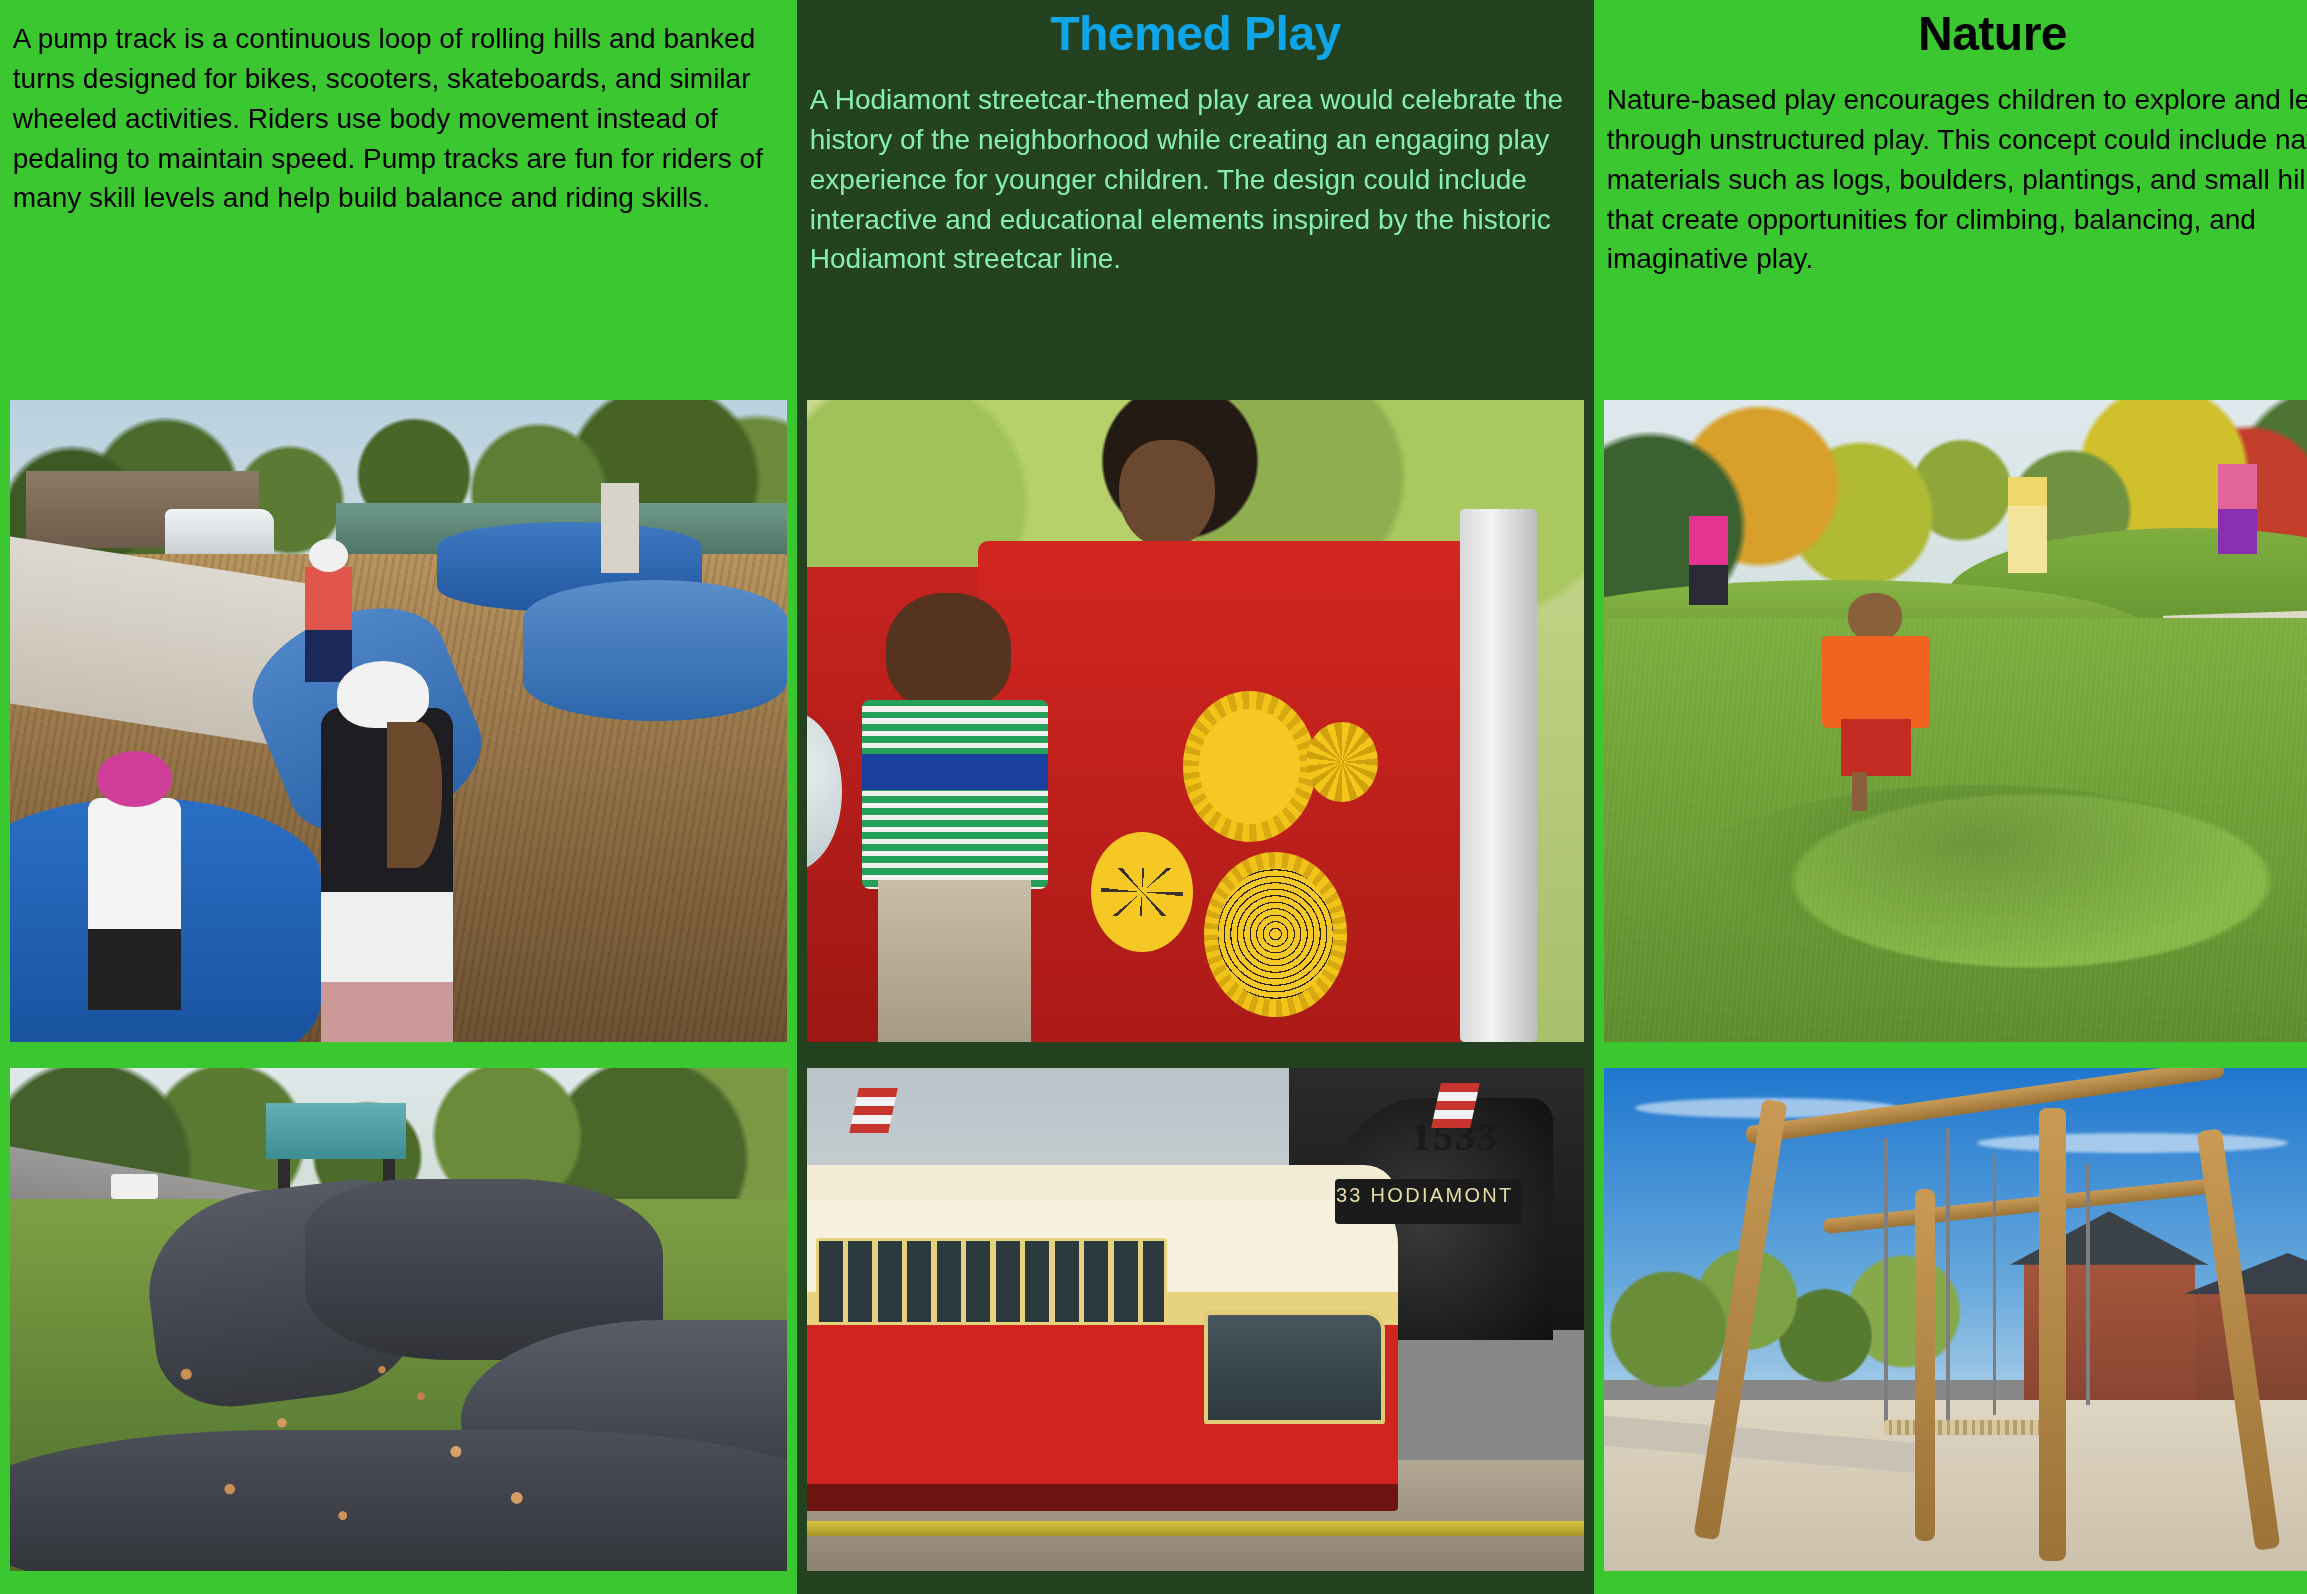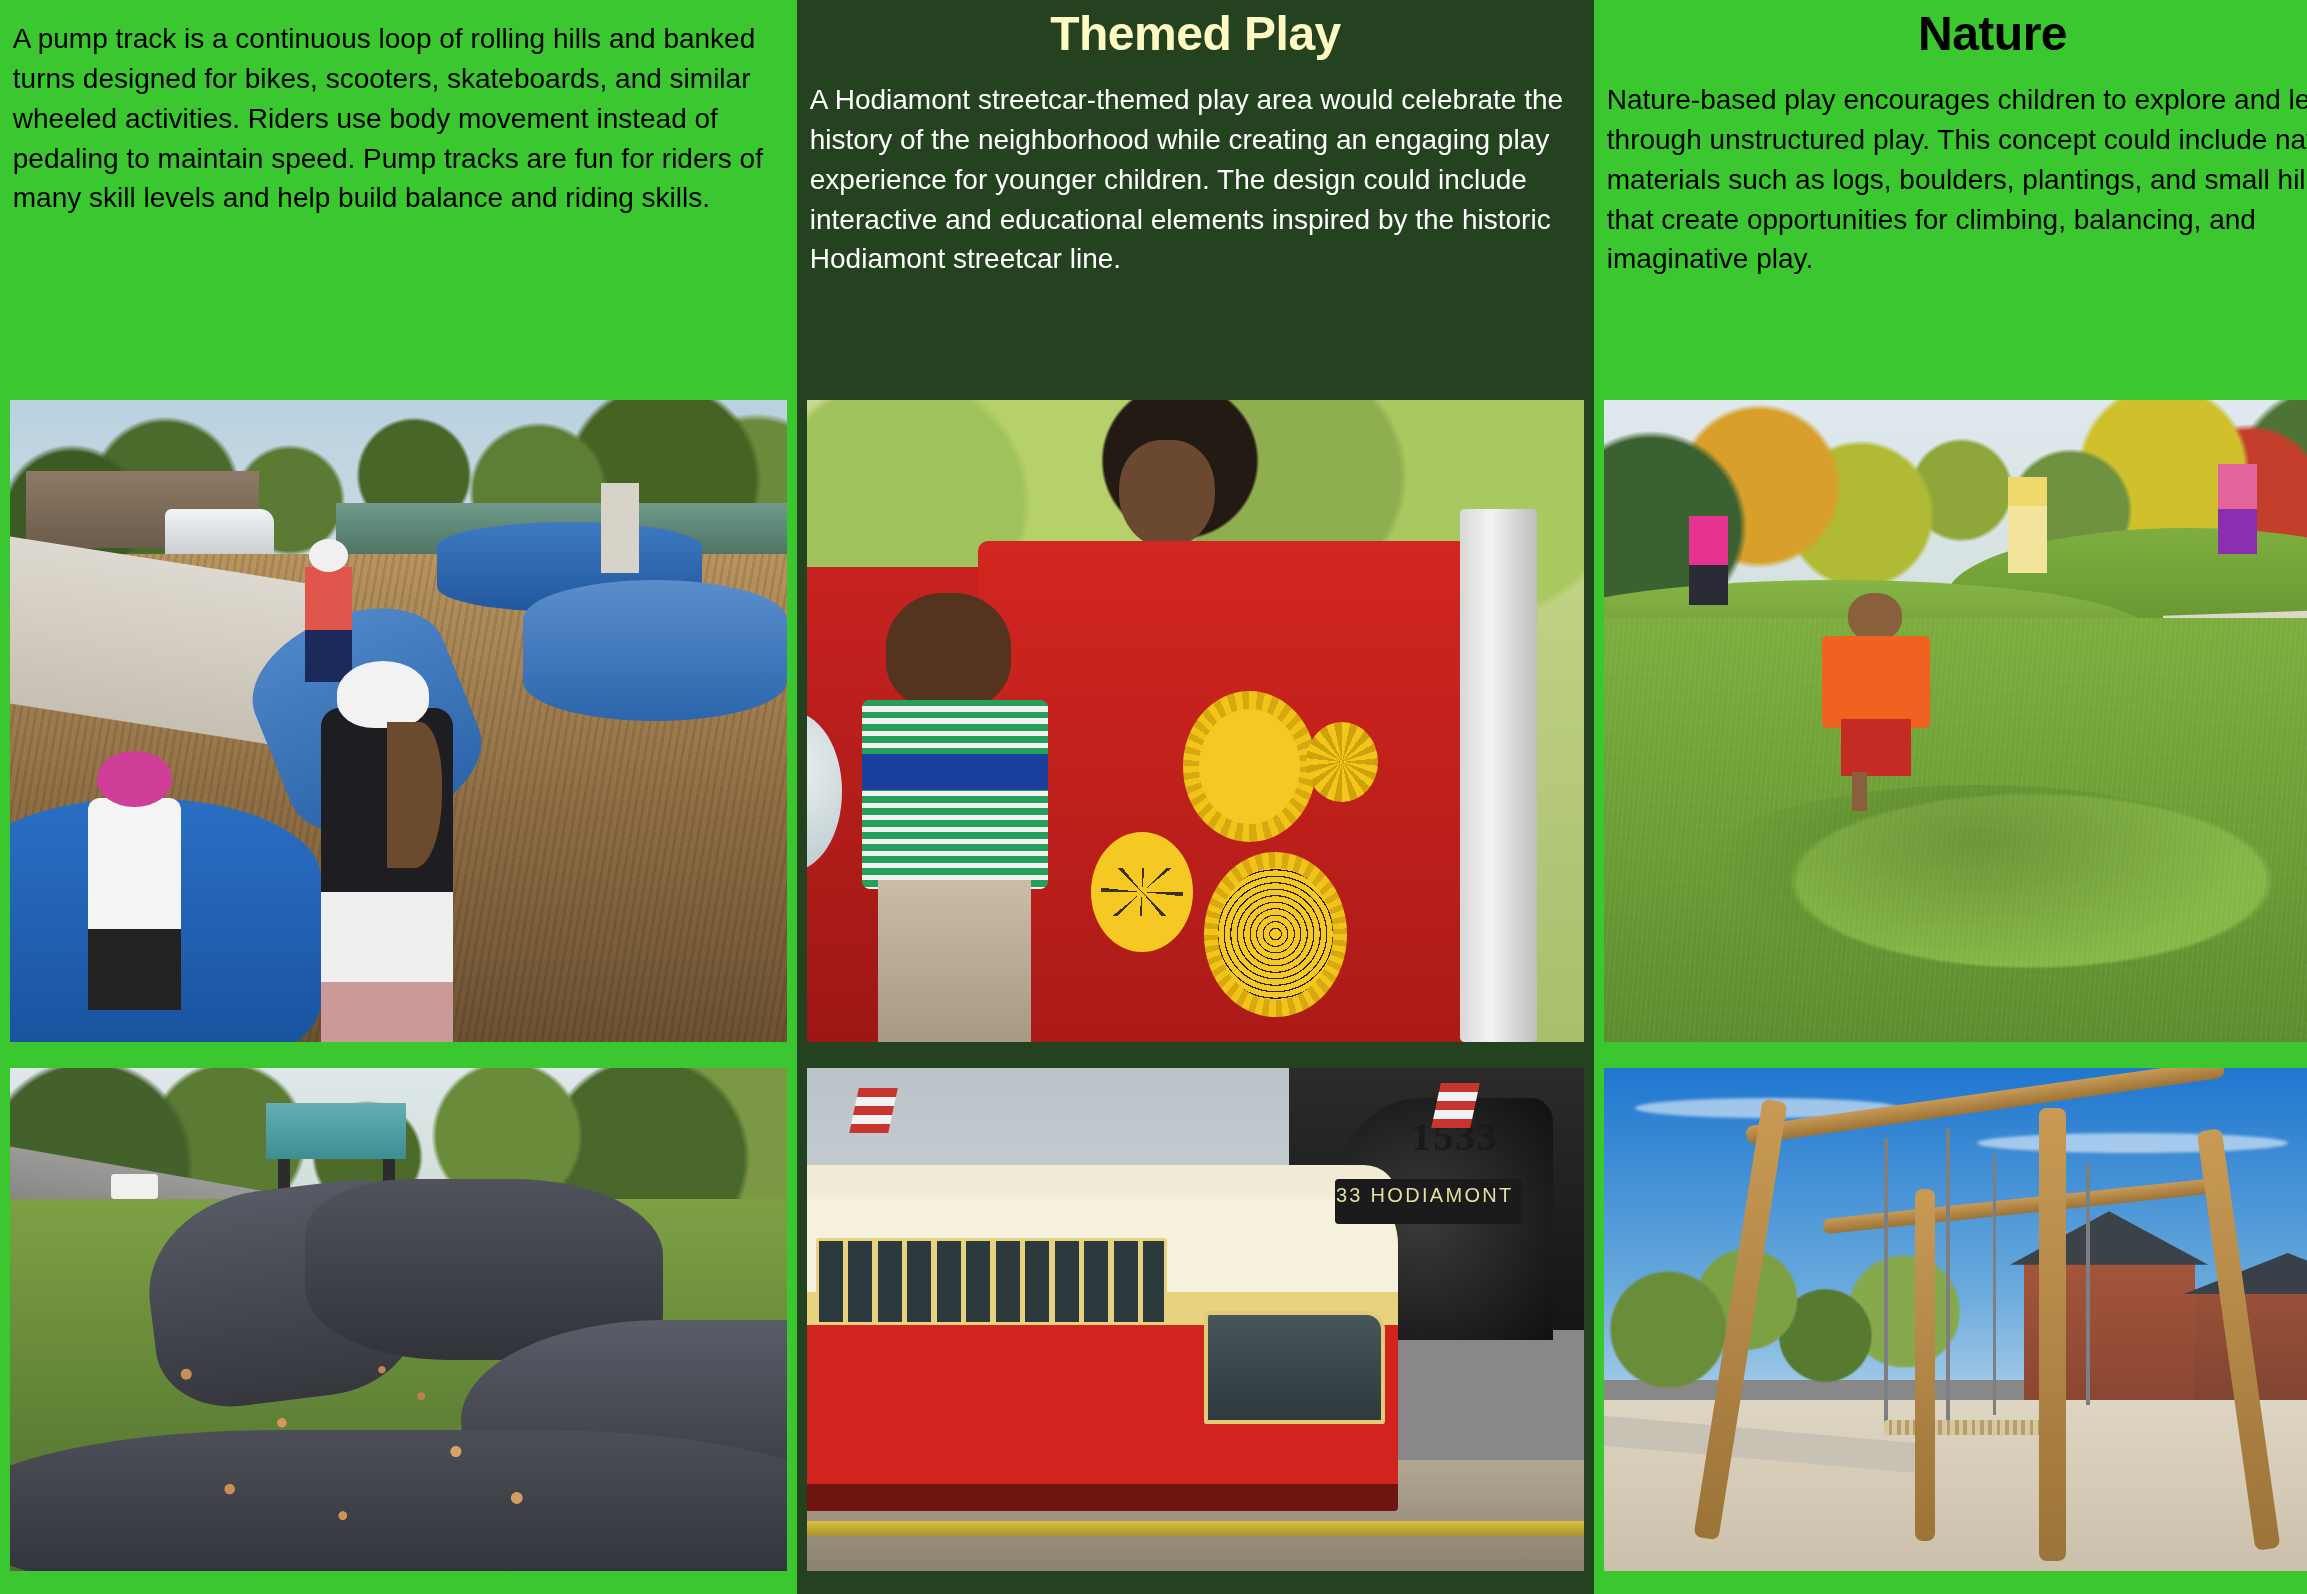--- a/index.html
+++ b/index.html
@@ -15,29 +15,29 @@
   .col.dark  { background: #24421f; }
   .col-title {
     text-align: center;
     font-size: 48px;
     font-weight: bold;
     letter-spacing: -0.5px;
     padding-top: 8.3px;
     line-height: 1.1;
   }
   .col.light .col-title { color: #000000; }
-  .col.dark  .col-title { color: #fef9c3; }
+  .col.dark  .col-title { color: #0ea5e9; }
   .col-body {
     font-size: 28px;
     line-height: 1.42;
     padding: 19.4px 2.8px 0 2.8px;
     font-weight: 500;
   }
   .col.light .col-body { color: #000000; }
-  .col.dark  .col-body { color: #ffffff; }
+  .col.dark  .col-body { color: #86efac; }
   .photo-stack { position: absolute; left: 10px; right: 10px; top: 400px; bottom: 24px; }
   .photo {
     position: absolute; left: 0; right: 0;
     overflow: hidden;
     background: #888;
   }
   .photo.top { top: 0; height: 642px; }
   .photo.bottom { top: 668px; height: 503px; }
   .photo .scene { position: absolute; inset: 0; overflow: hidden; }
 

